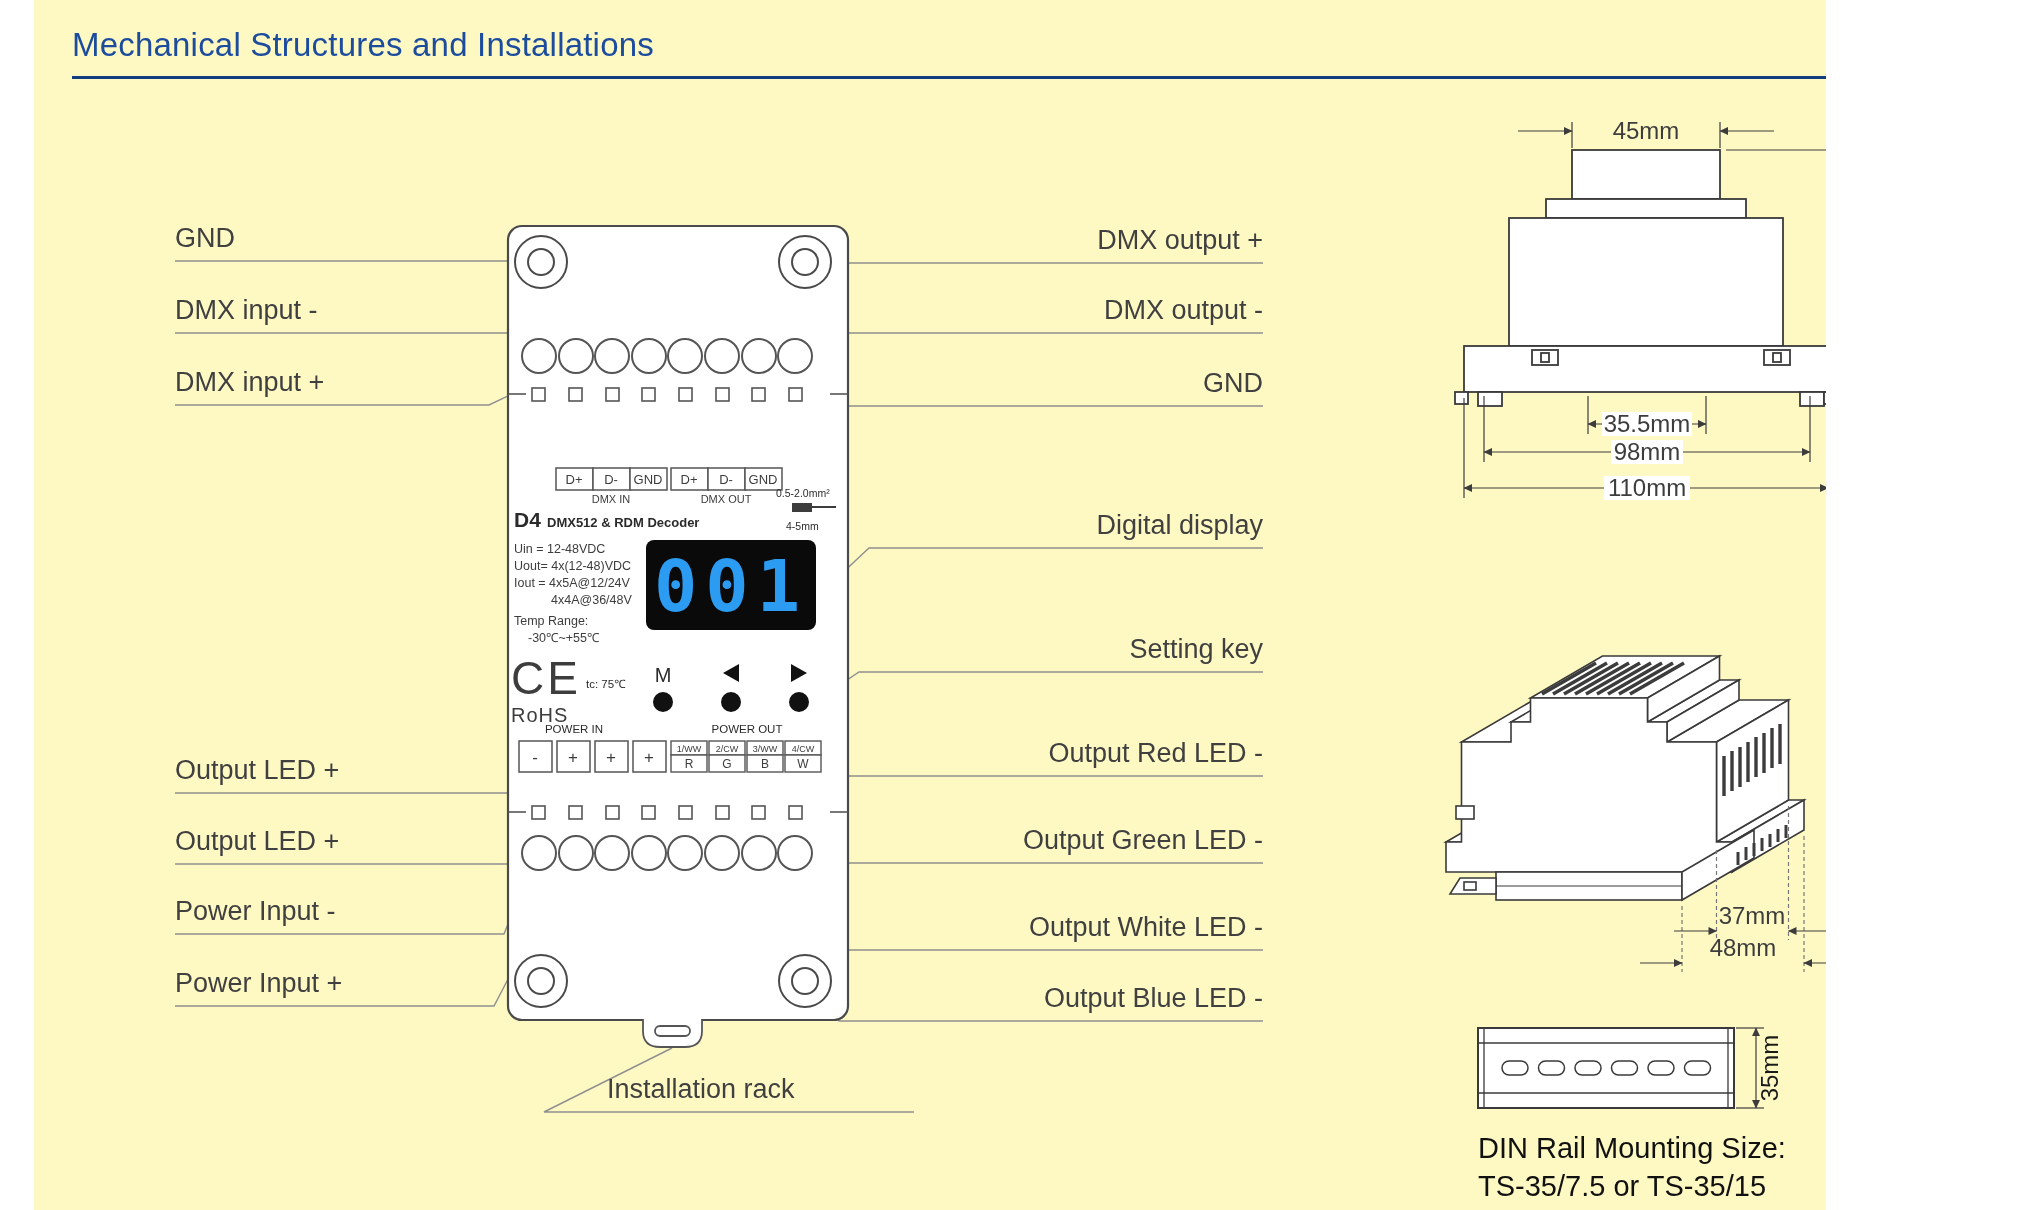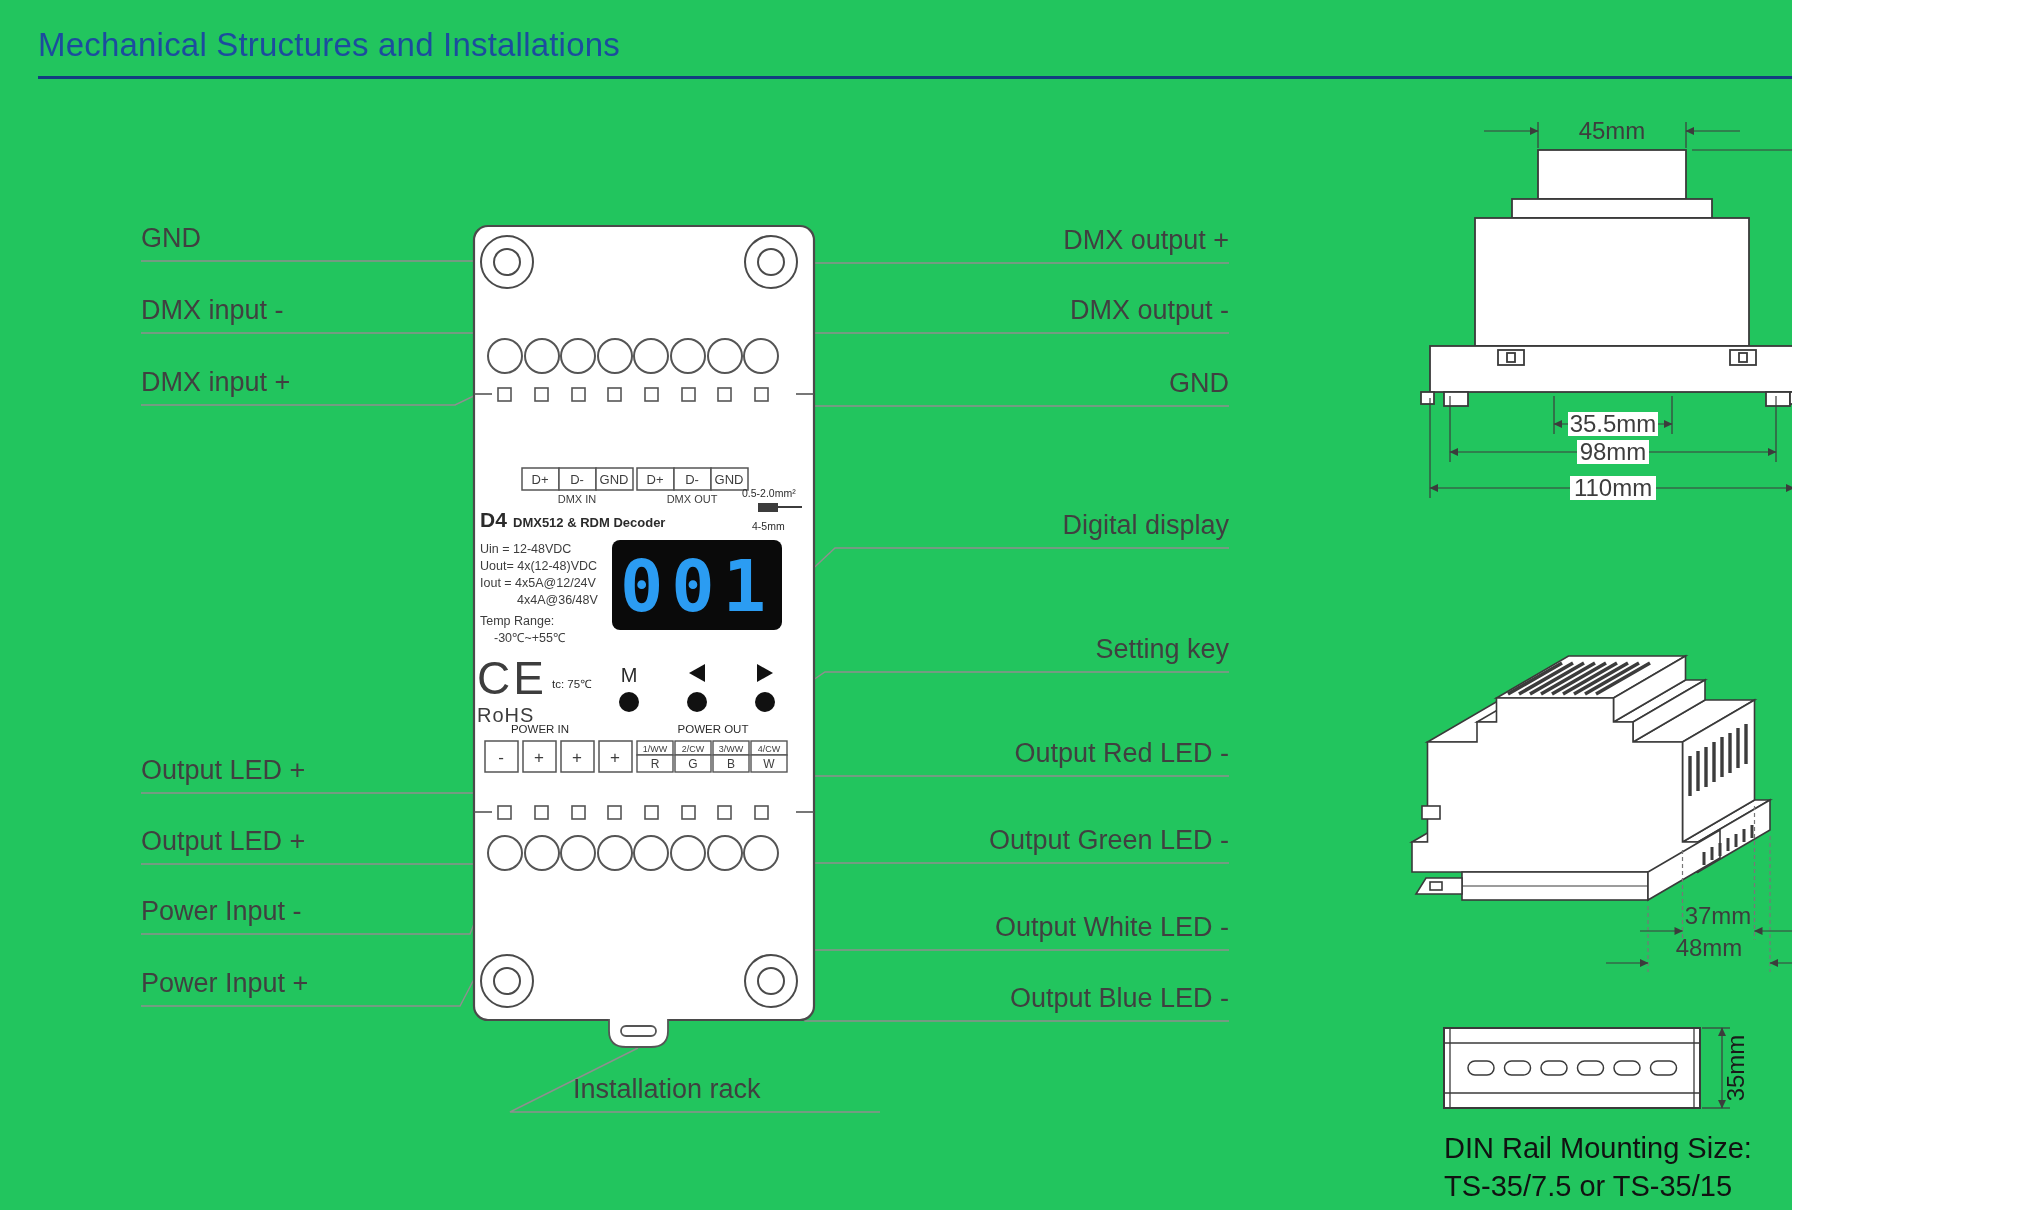--- a/index.html
+++ b/index.html
@@ -1,17 +1,17 @@
 <!DOCTYPE html>
 <html><head>
 <meta charset="utf-8">
 <style>
   html,body{margin:0;padding:0;background:#ffffff;}
-  .page{position:relative;width:1792px;height:1210px;background:#22c55e;overflow:hidden;
-        font-family:"Liberation Sans",sans-serif;}
+  .page{position:relative;width:1792px;height:1210px;background:#fef9c3;overflow:hidden;
+        font-family:"Liberation Sans",sans-serif;margin-left:34px;}
   svg{position:absolute;left:0;top:0;font-family:"Liberation Sans",sans-serif;}
   text{fill:#3d3d3d;}
   .ttl{fill:#1c4c9e;font-size:33px;letter-spacing:.2px;}
   .lbl{font-size:27px;fill:#404040;}
   .dim{font-size:24px;fill:#1a1a1a;}
   .cap{font-size:29px;fill:#111111;}
   .devtxt{fill:#2b2b2b;}
   .seg{font-family:"DejaVu Sans Mono",monospace;font-weight:bold;fill:#2b9cf2;font-size:72px;letter-spacing:8px;}
 </style>
 </head>

